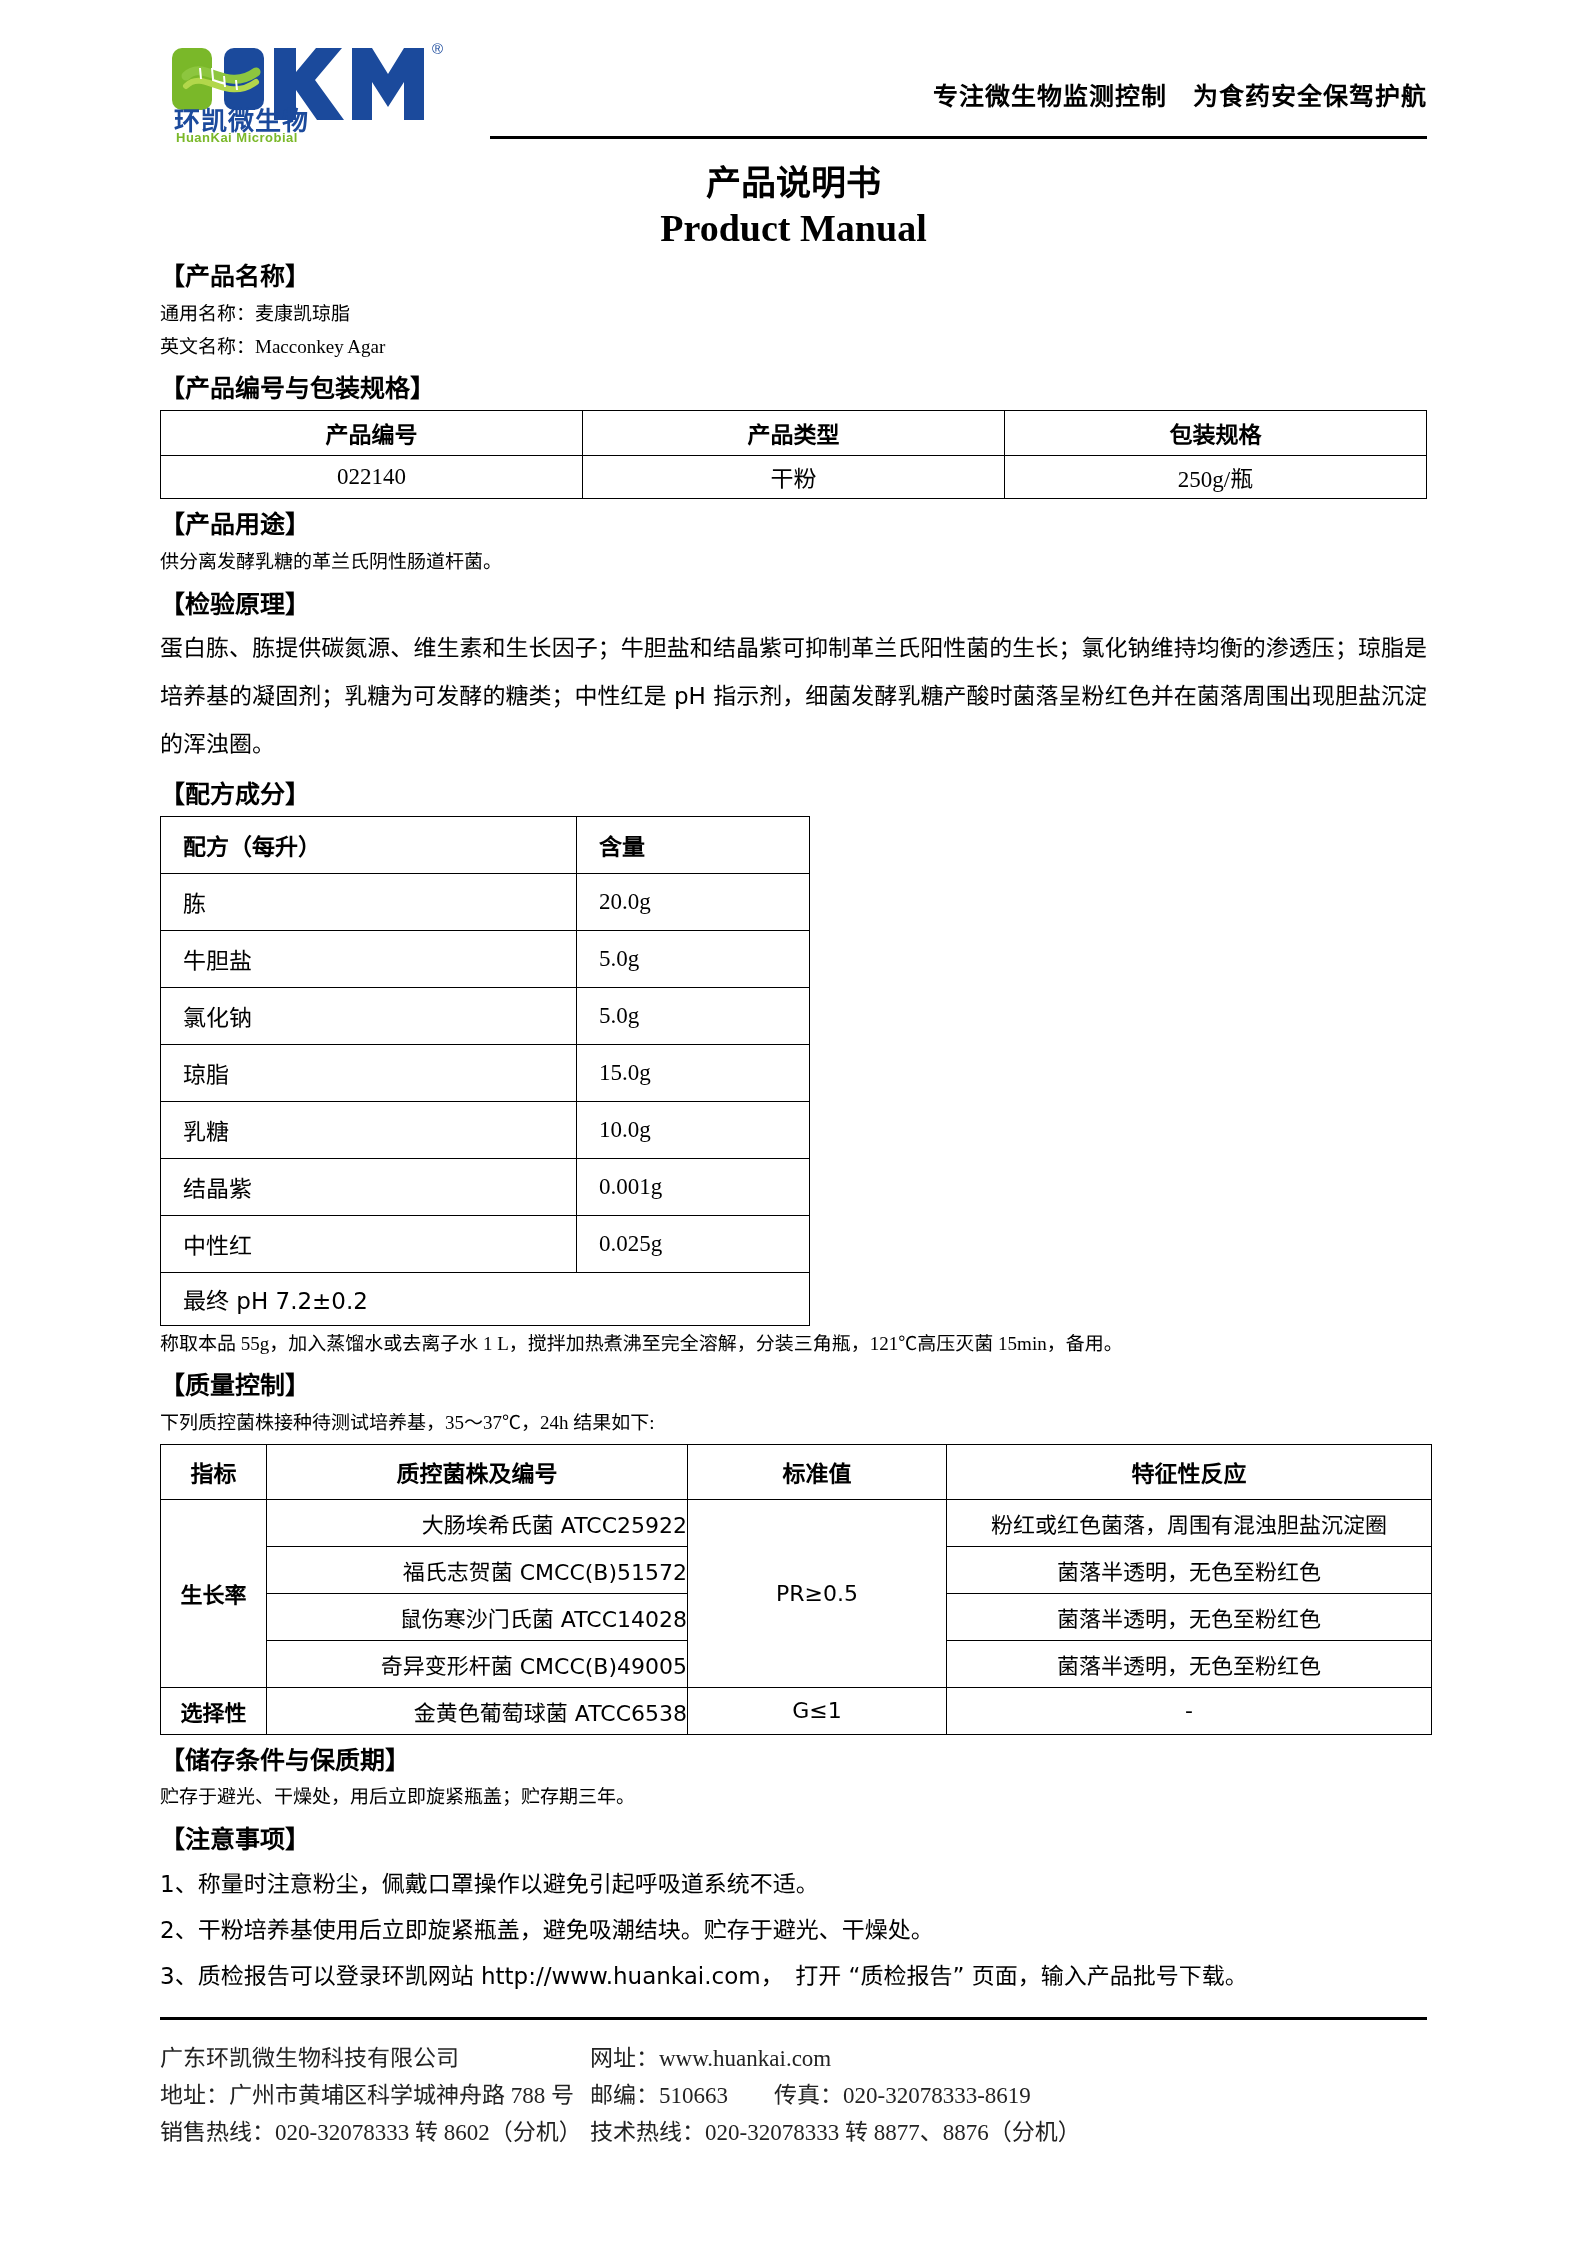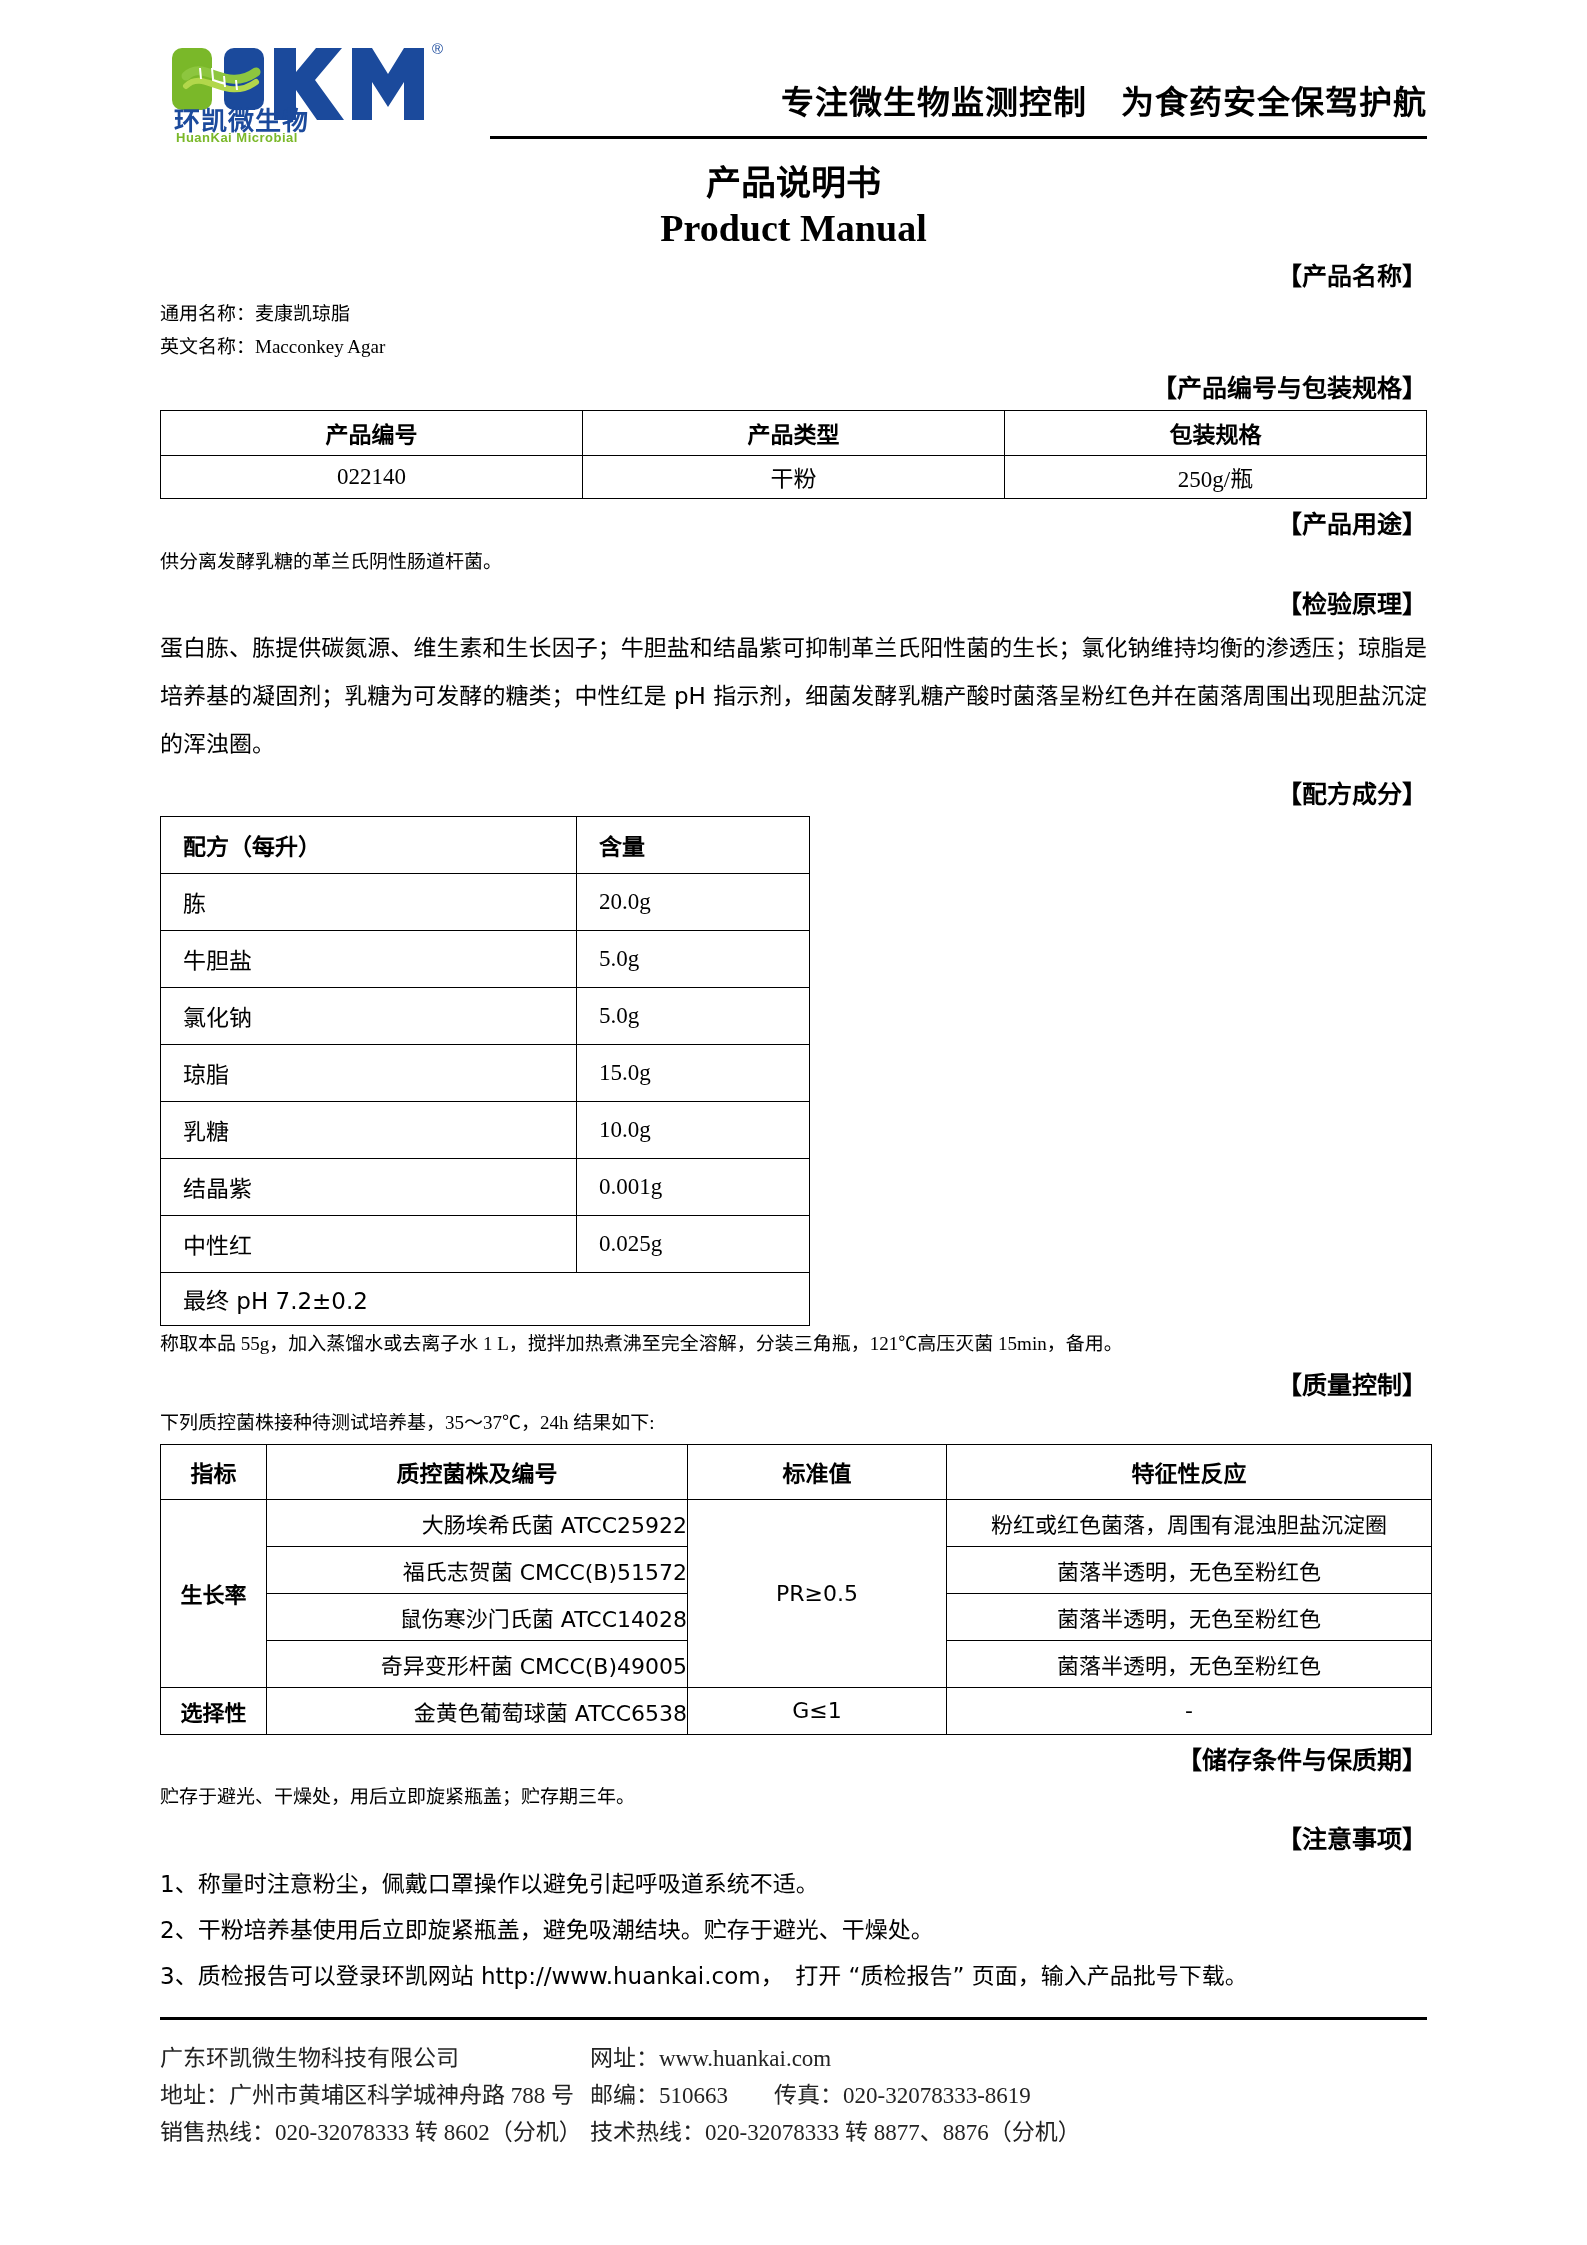--- a/index.html
+++ b/index.html
@@ -32,21 +32,21 @@
     top: 4px;
     width: 290px;
     height: 112px;
   }
   .logo-svg { display: block; }
   .header-tagline {
     position: absolute;
     right: 0;
     top: 48px;
     font-family: "DejaVu Sans", sans-serif;
-    font-size: 33px;
+    font-size: 25px;
     font-weight: 700;
     letter-spacing: 1px;
     white-space: nowrap;
   }
   .header-rule {
     position: absolute;
     left: 330px;
     right: 0;
     top: 108px;
     border-top: 3px solid #000;
@@ -70,21 +70,20 @@
     margin-bottom: 6px;
   }
 
   
   .sec-head {
     font-family: "DejaVu Sans", sans-serif;
     font-size: 25px;
     font-weight: 700;
     margin: 9px 0 4px 0;
     line-height: 1.35;
-    text-align: right;
   }
   .body-line {
     font-family: Liberation Serif, serif;
     font-size: 19px;
     line-height: 1.72;
     margin: 0;
   }
   .body-para {
     font-family: "DejaVu Sans", sans-serif;
     font-size: 23px;

